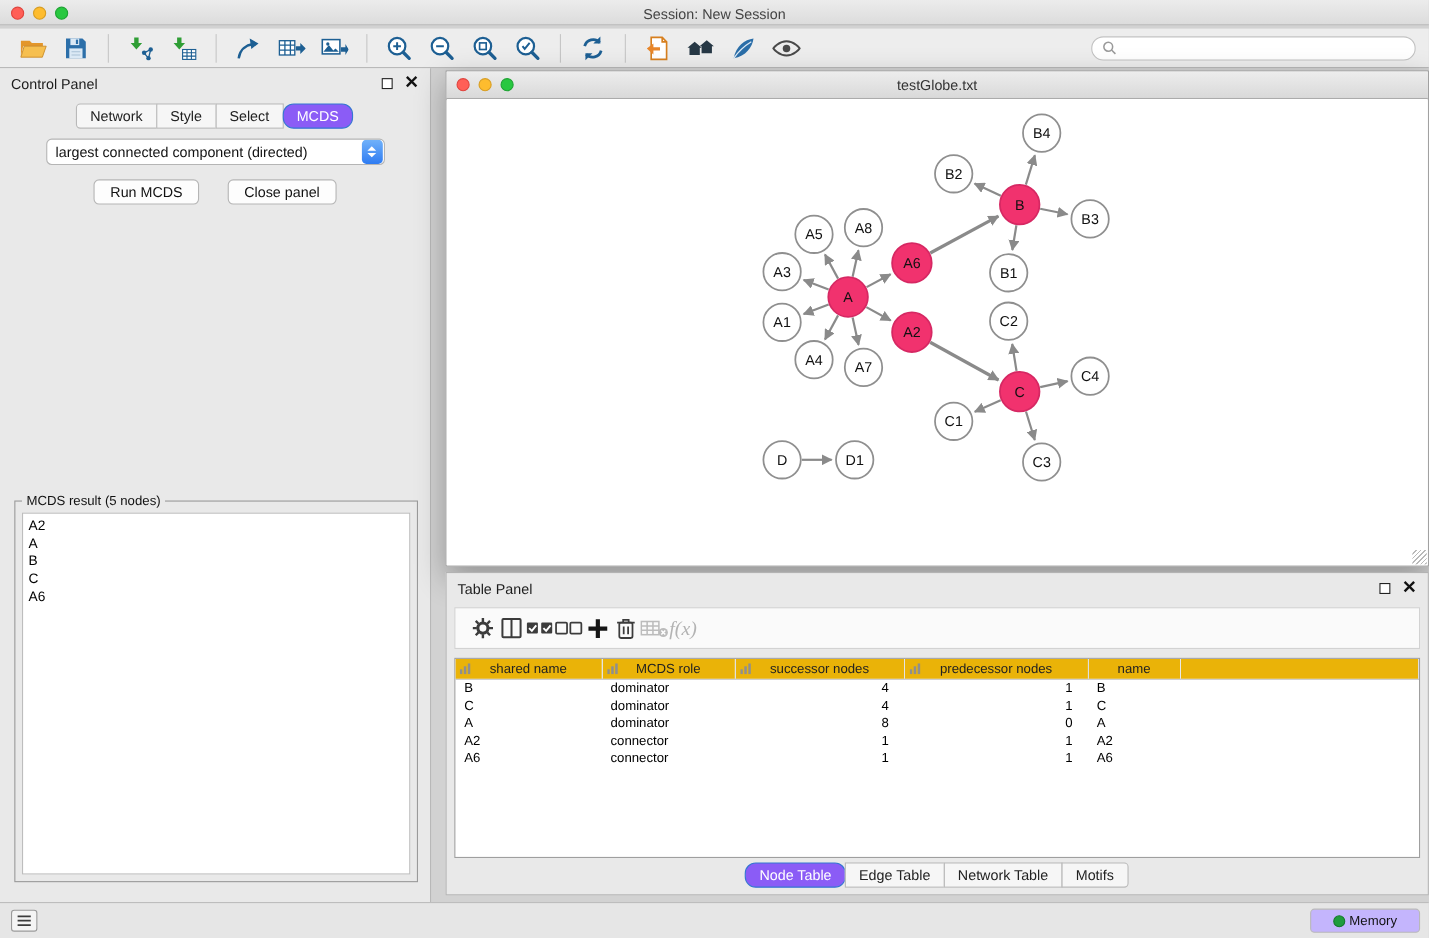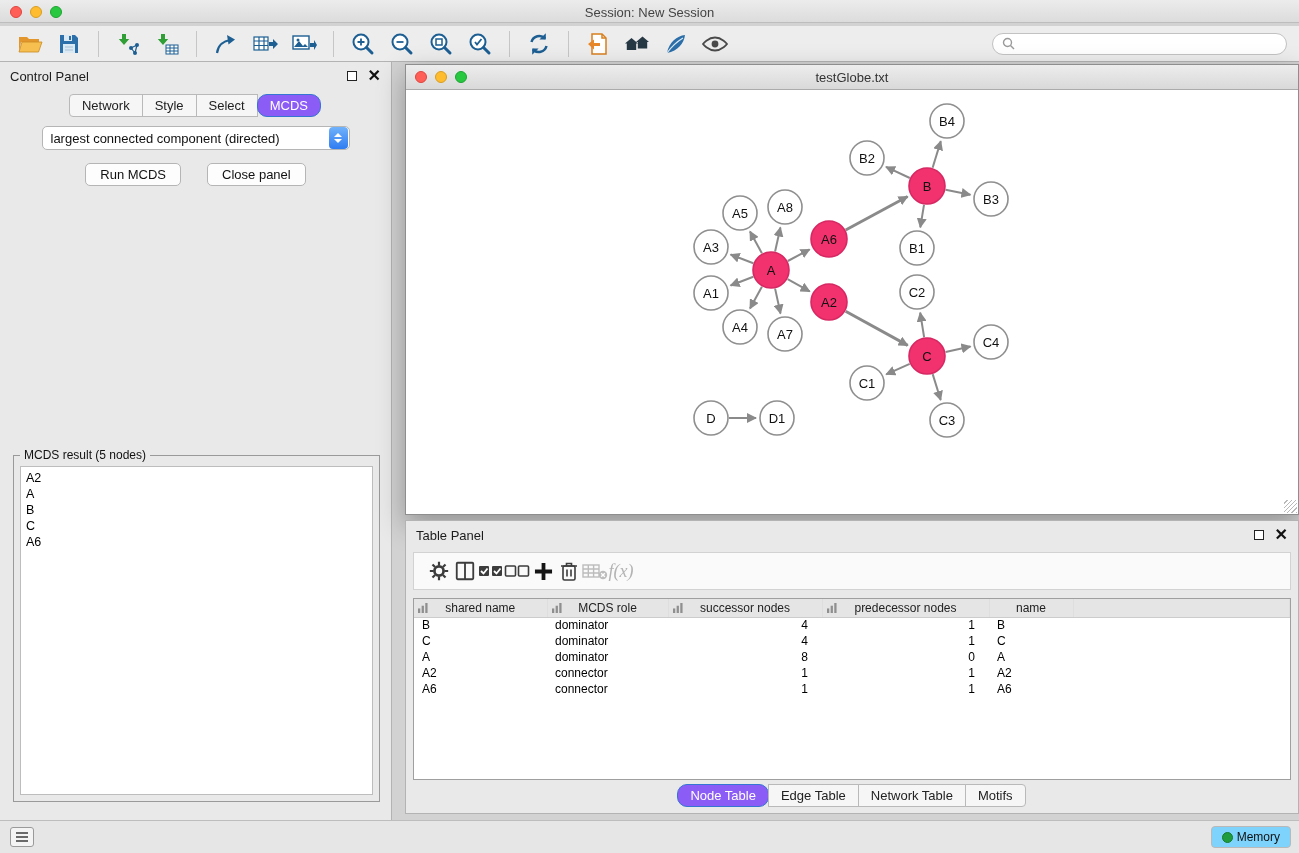--- a/index.html
+++ b/index.html
@@ -72,34 +72,34 @@
   
   .table-panel { position:absolute; left:405px; top:520px; width:894px; height:294px;
     background:#e9e9e9; border:1px solid #b3b3b3; }
   .tp-toolbar { position:absolute; left:7px; right:7px; top:31px; height:38px; background:#fafafa;
     border:1px solid #d2d2d2; display:flex; align-items:center; padding:0 12px; }
   .tp-tool { width:26px; height:26px; display:flex; align-items:center; justify-content:center; background:none; border:none; }
   .fx { font-family:"Liberation Serif",serif; font-style:italic; font-size:18px; color:#b3b3b3; }
   .tp-table-wrap { position:absolute; left:7px; right:7px; top:77px; bottom:33px; background:#fff;
     border:1px solid #9f9f9f; overflow:hidden; }
   table { border-collapse:collapse; width:100%; table-layout:fixed; }
-  thead th { background:#e5e5e5; border-bottom:1px solid #cccccc; border-right:1px solid #dedede;
+  thead th { background:#eab308; border-bottom:1px solid #cccccc; border-right:1px solid #dedede;
     height:18px; font-weight:normal; font-size:12px; color:#222; position:relative; text-align:center; }
   .sort-icon { position:absolute; left:4px; top:4px; }
   tbody td { height:16px; font-size:12px; color:#000; padding:0 8px; overflow:hidden; white-space:nowrap; }
   tbody td.num { text-align:right; padding-right:14px; }
   .tp-tabs { position:absolute; bottom:6px; left:0; right:0; }
 
   
   .status-bar { position:absolute; left:0; top:820px; right:0; height:33px; background:#e6e6e6;
     border-top:1px solid #bdbdbd; }
   .menu-box { position:absolute; left:10px; top:6px; width:24px; height:20px; border:1px solid #9a9a9a;
     border-radius:3px; background:#f4f4f4; display:flex; align-items:center; justify-content:center; }
   .memory-btn { position:absolute; right:8px; top:5px; height:22px; border:1px solid #b9b9b9;
-    border-radius:4px; background:#7dd3fc; display:flex; align-items:center; gap:4px; padding:0 10px; font-size:12px; color:#111; }
+    border-radius:4px; background:#c4b5fd; display:flex; align-items:center; gap:4px; padding:0 20px; font-size:12px; color:#111; }
   .green-dot { width:11px; height:11px; border-radius:50%; background:#1f9c3d; border:1px solid #157a2d; }
 </style>
 </head>
 <body>
 
 <div class="titlebar">
   <div class="lights">
     <span class="light red"></span>
     <span class="light yellow"></span>
     <span class="light green"></span>

